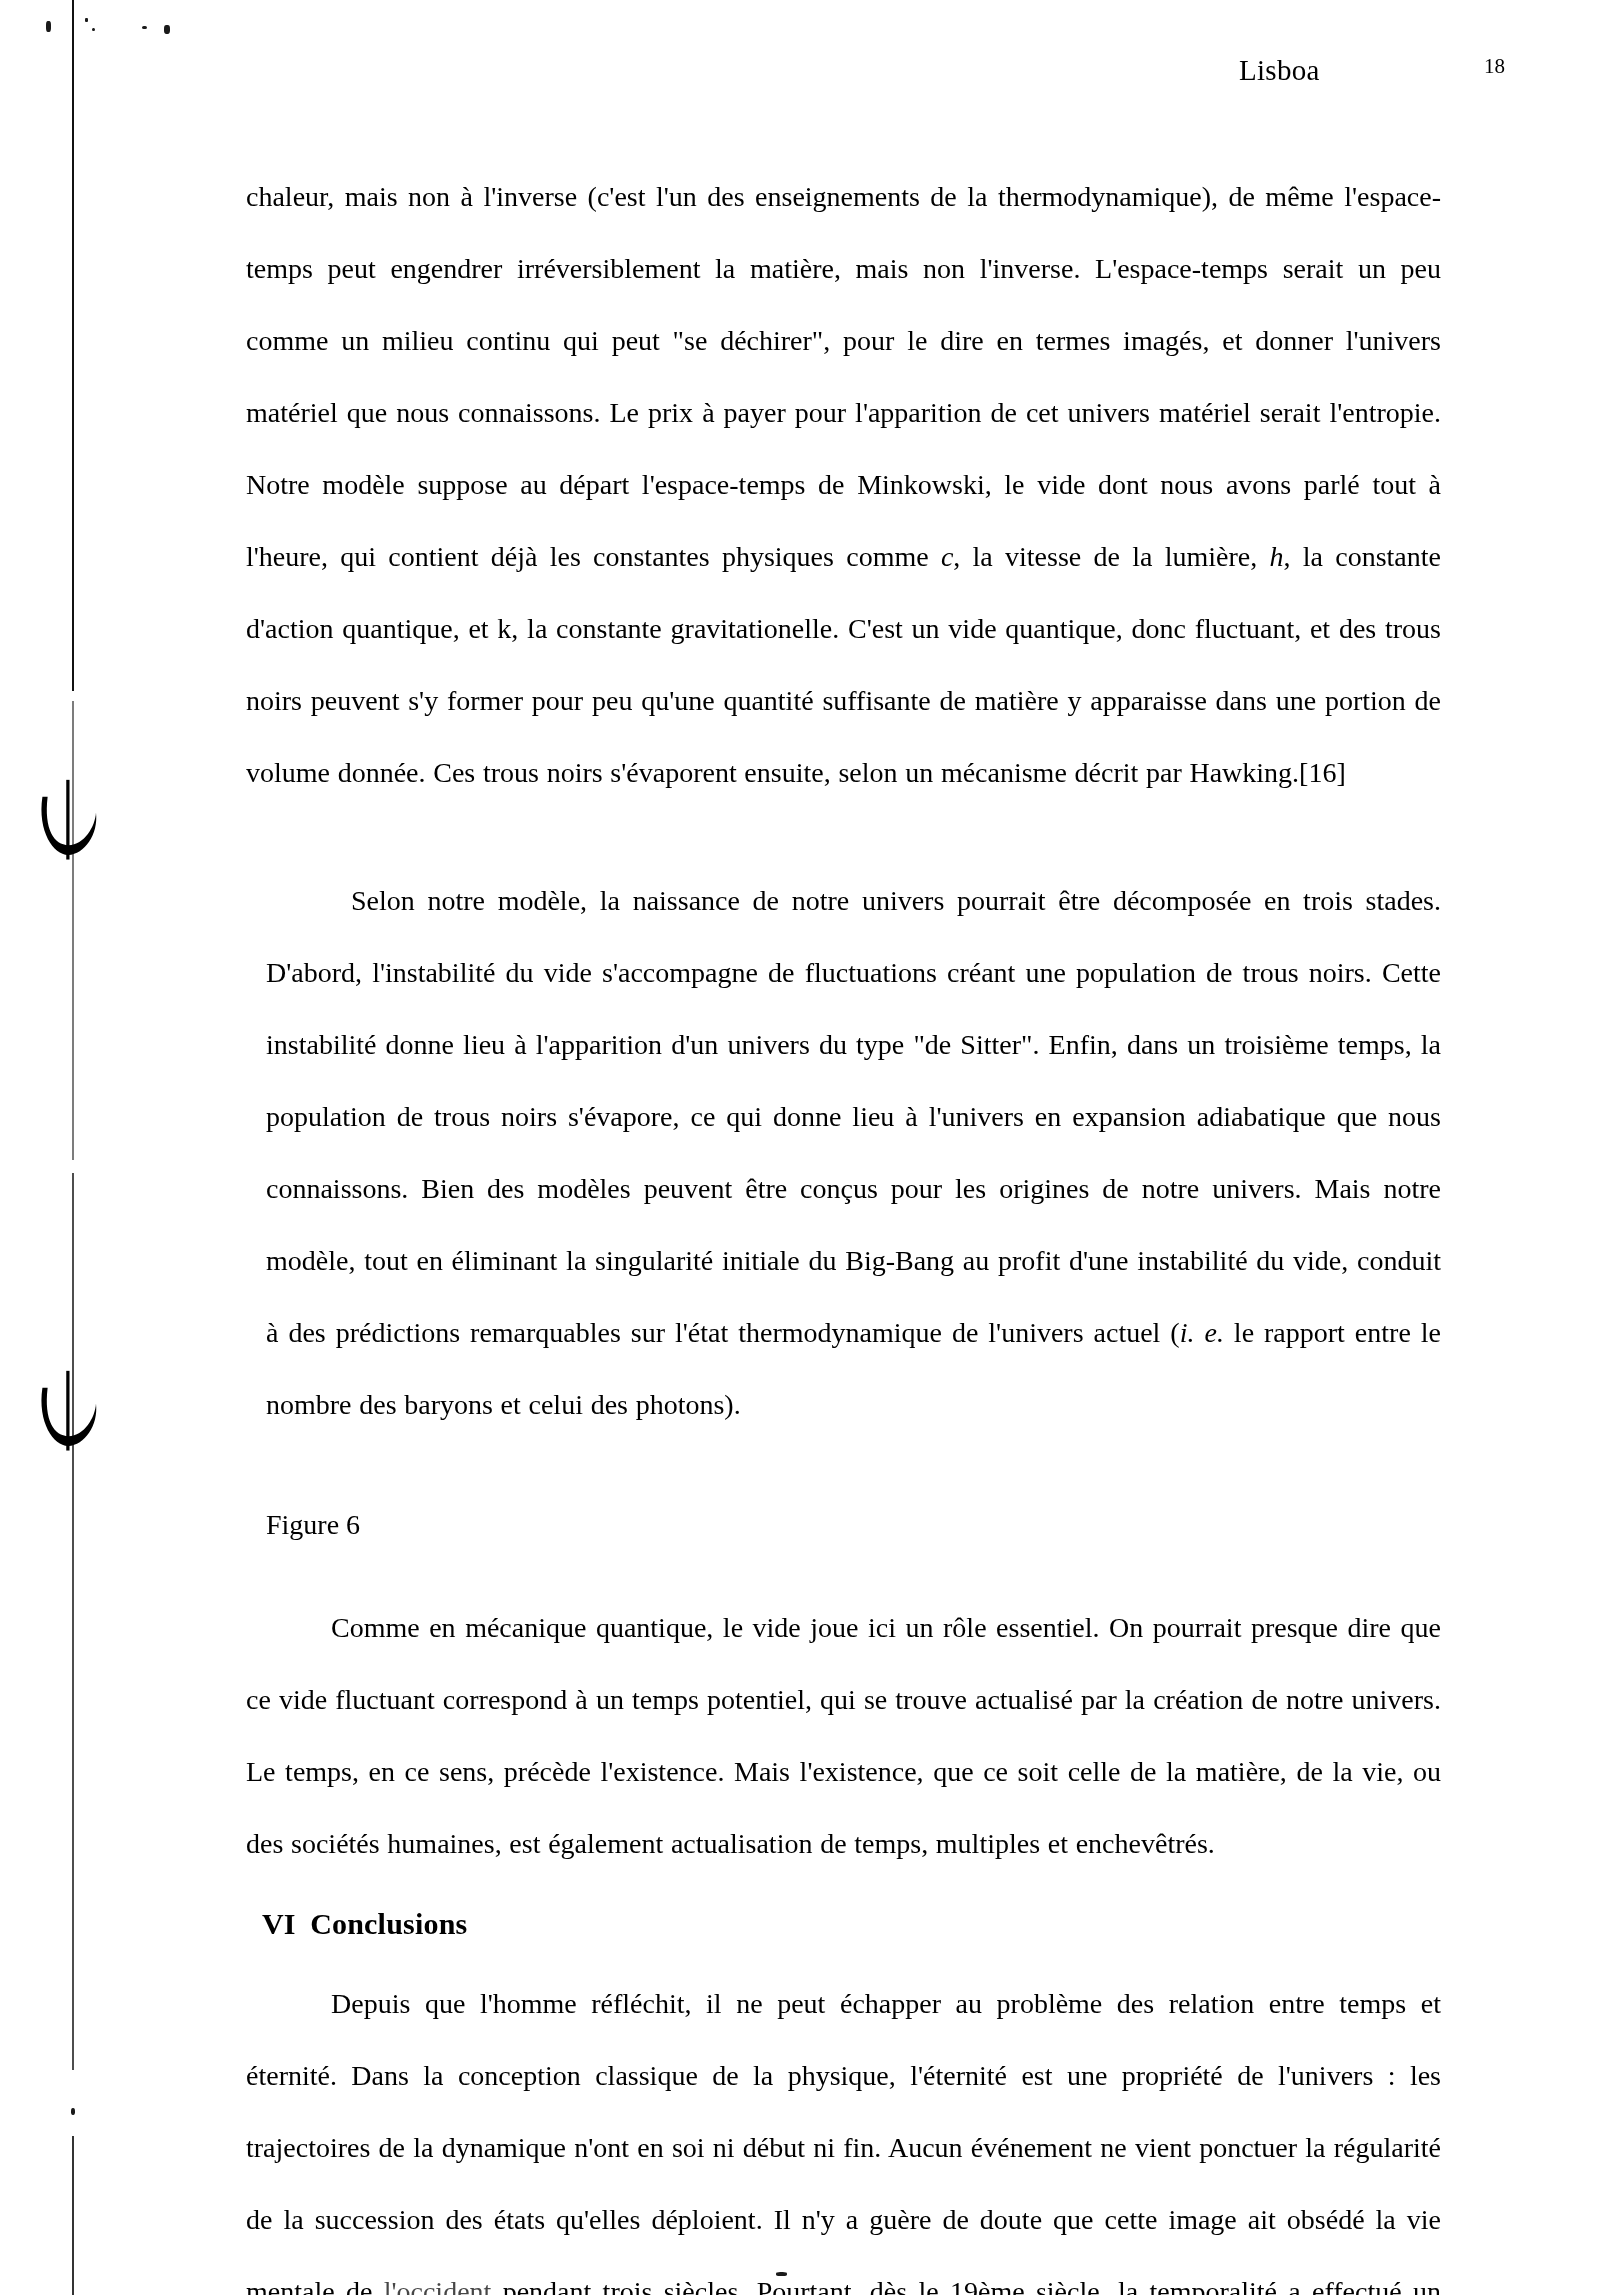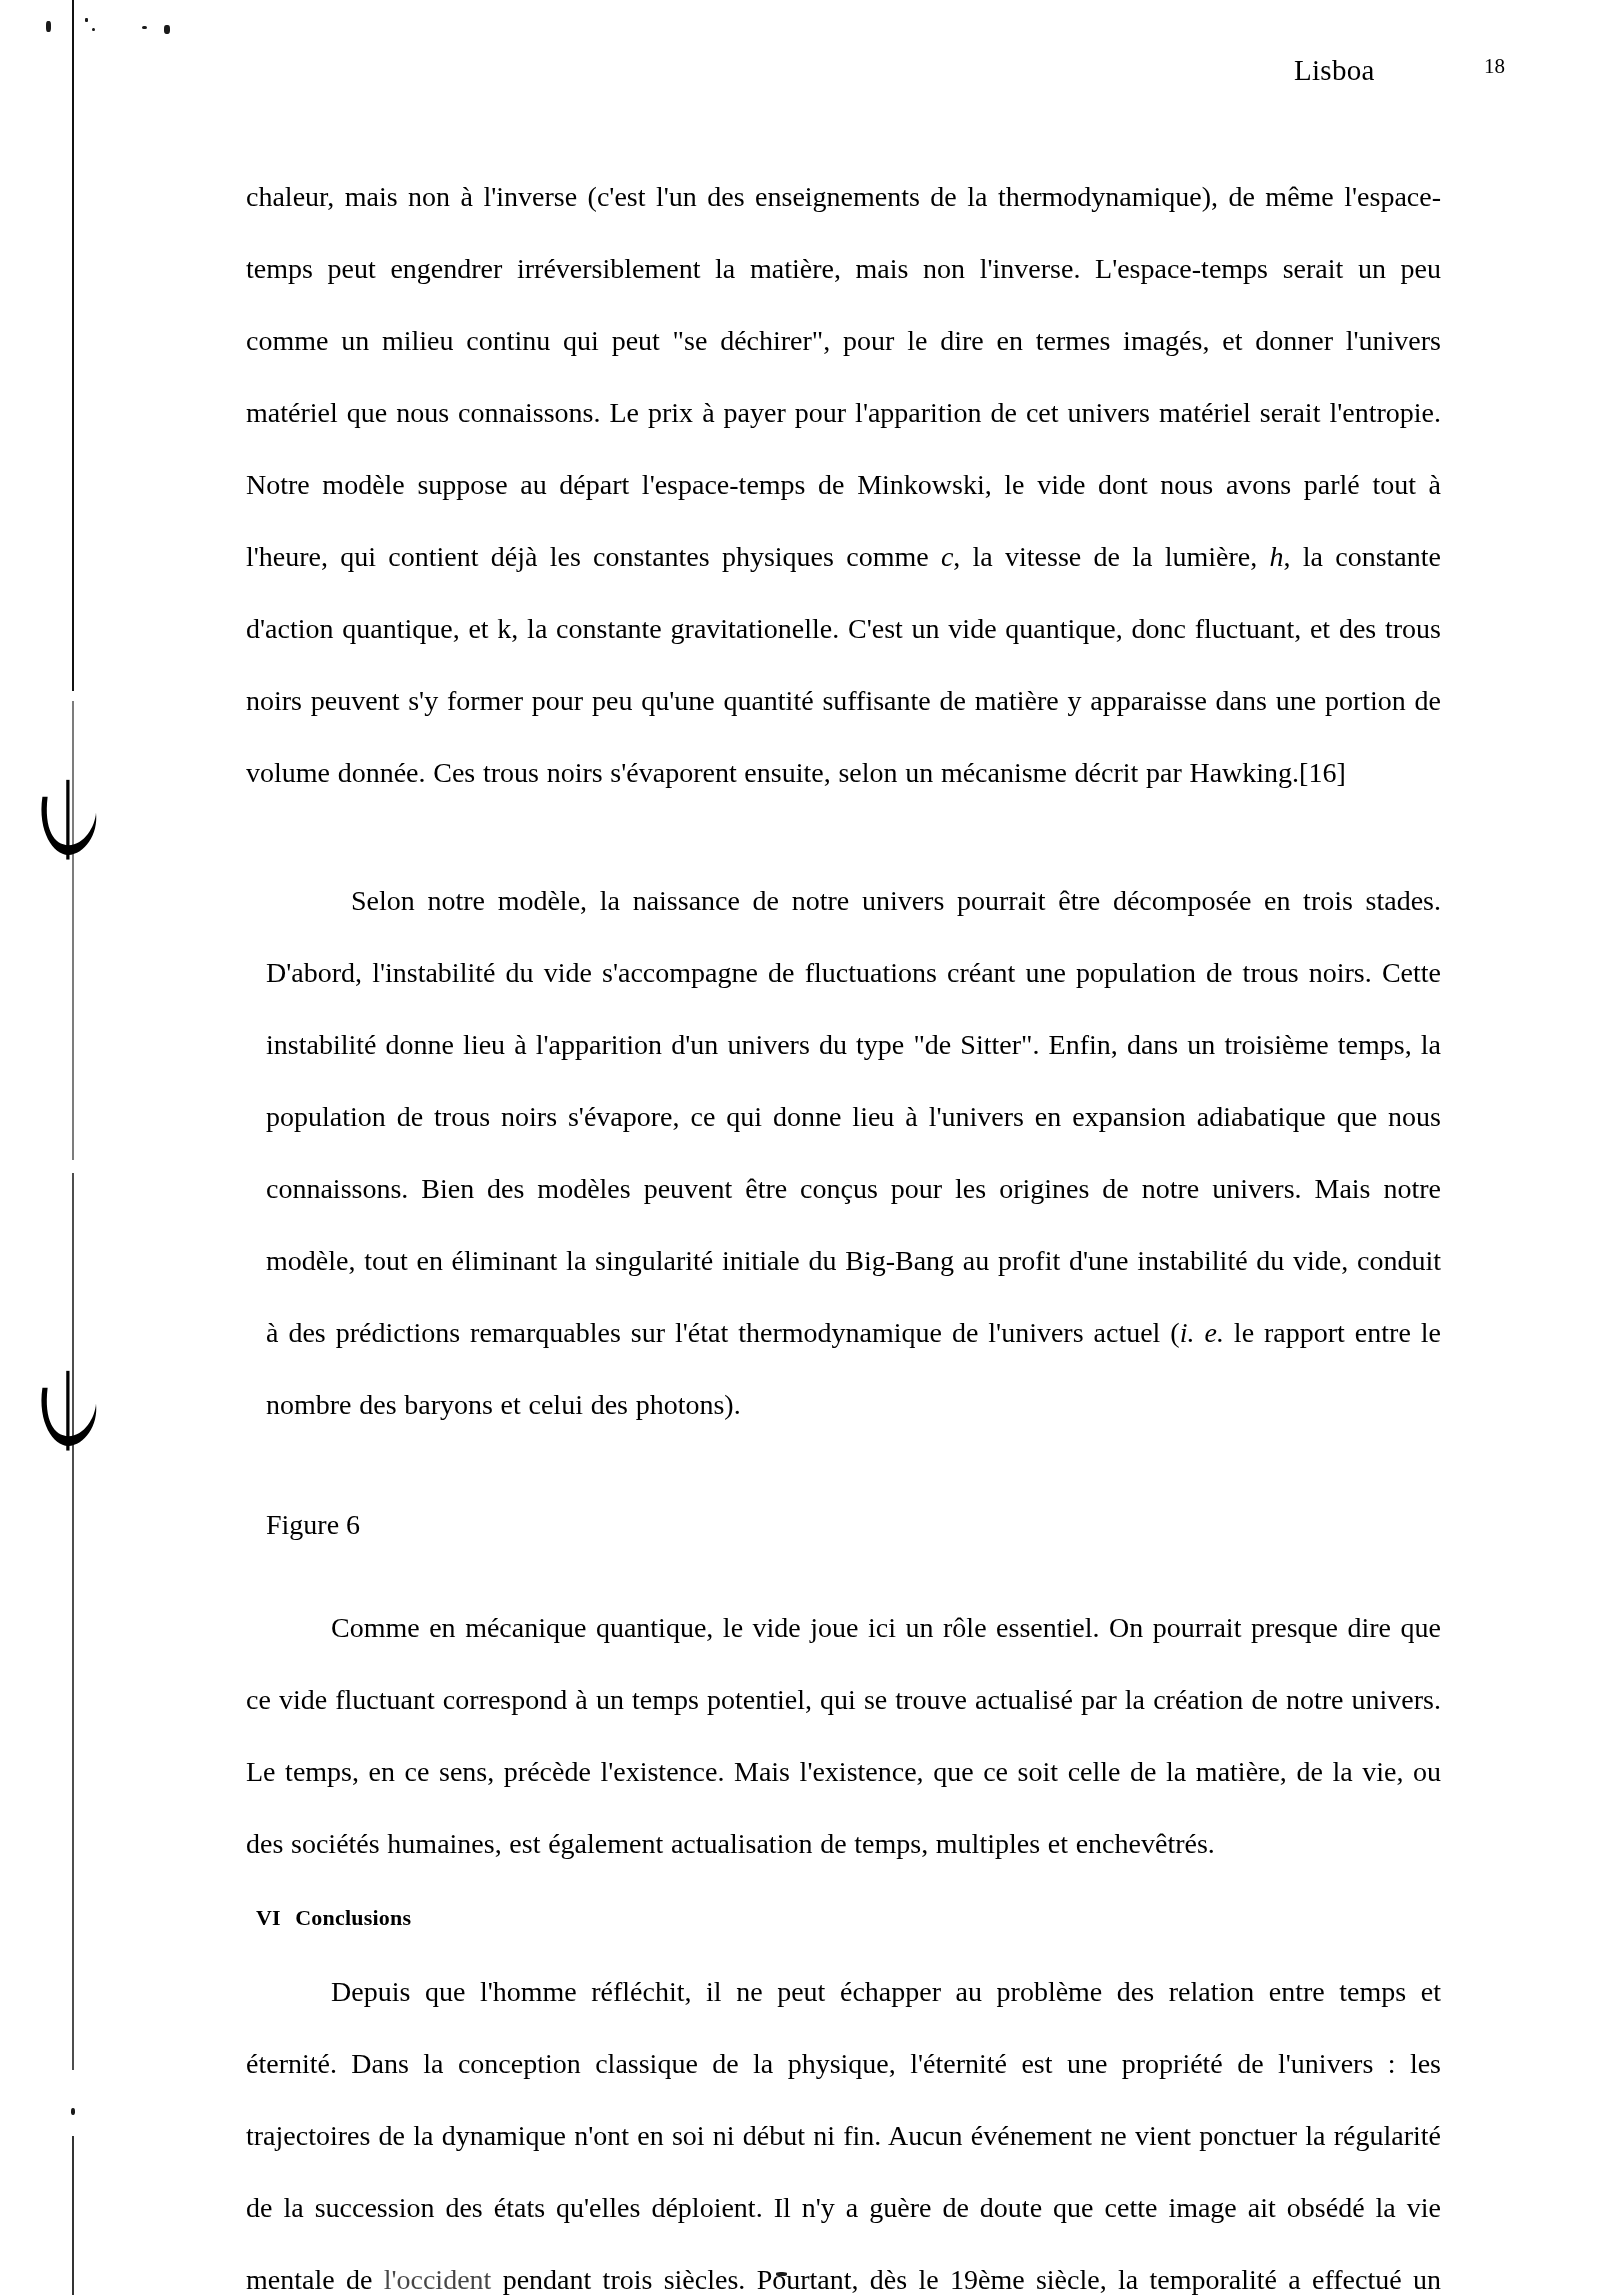--- a/index.html
+++ b/index.html
@@ -46,21 +46,21 @@
   
   .page-header {
     position: absolute;
     top: 54px;
     left: 0;
     width: 1614px;
     height: 46px;
   }
   .hdr-label {
     position: absolute;
-    left: 1294px;
+    left: 1239px;
     top: 0;
     font-size: 29px;
     letter-spacing: 0.3px;
   }
   .hdr-pageno {
     position: absolute;
     left: 1484px;
     top: 0;
     font-size: 21px;
   }
@@ -86,22 +86,22 @@
   p.gap-md { margin-top: 39px; }
 
   .fig-caption {
     margin: 0;
     font-size: 28px;
     line-height: 56px;
     text-align: left;
   }
 
   h2.section-heading {
-    margin: 10px;
-    font-size: 22px;
+    margin: 16px;
+    font-size: 30px;
     line-height: 56px;
     font-weight: bold;
     letter-spacing: 0.2px;
   }
   h2.section-heading .numeral { margin-right: 14.4px; }
 
   .ital { font-style: italic; }
   .faded { opacity: .72; }
 </style>
 </head>

